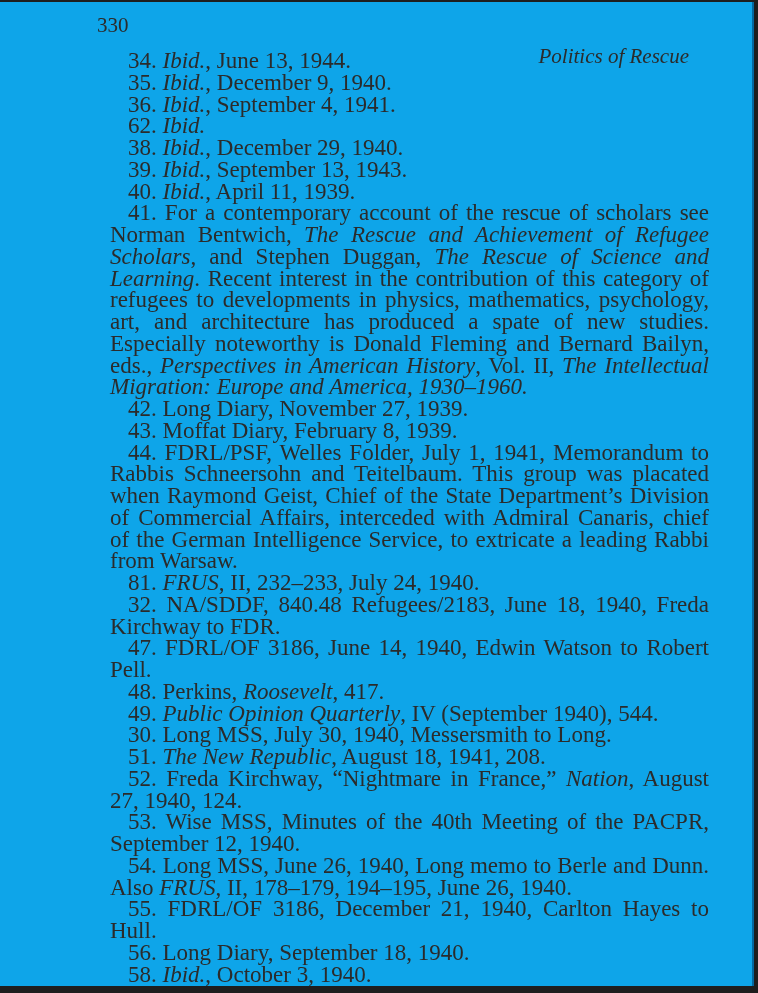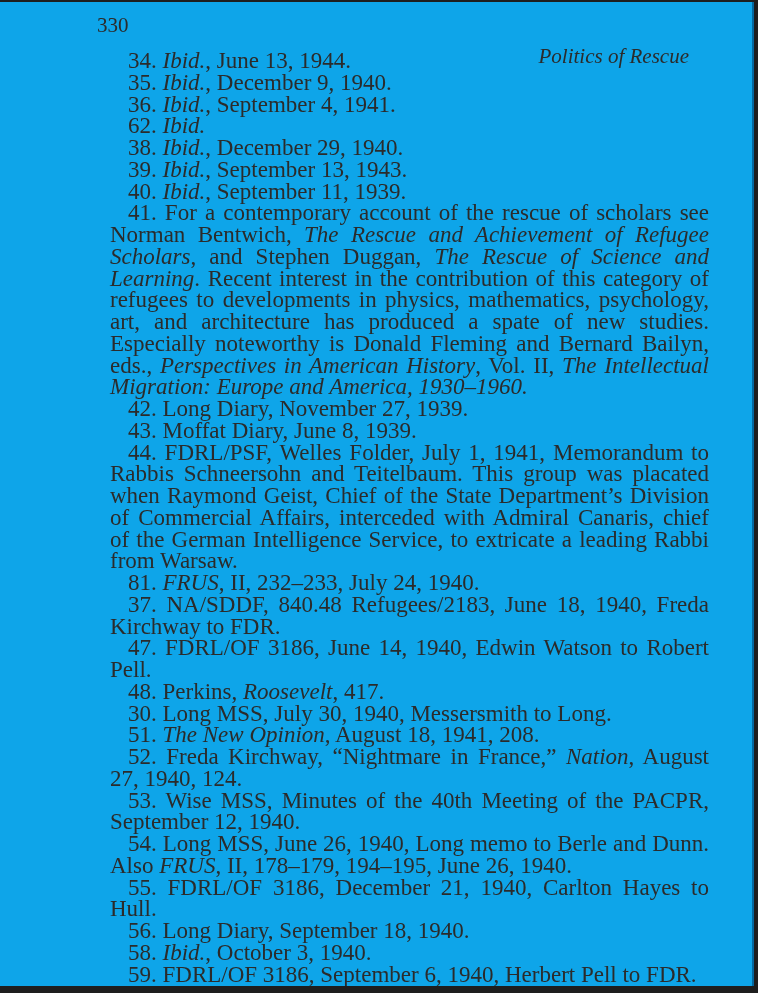--- a/index.html
+++ b/index.html
@@ -44,31 +44,32 @@
     <span class="page-number">330</span>
     <span class="running-title">Politics of Rescue</span>
   </div>
   <div class="notes" id="notes">
       <p class="note"><span>34. </span><i>Ibid.</i><span>, June 13, 1944.</span></p>
       <p class="note"><span>35. </span><i>Ibid.</i><span>, December 9, 1940.</span></p>
       <p class="note"><span>36. </span><i>Ibid.</i><span>, September 4, 1941.</span></p>
       <p class="note"><span>62. </span><i>Ibid.</i></p>
       <p class="note"><span>38. </span><i>Ibid.</i><span>, December 29, 1940.</span></p>
       <p class="note"><span>39. </span><i>Ibid.</i><span>, September 13, 1943.</span></p>
-      <p class="note"><span>40. </span><i>Ibid.</i><span>, September 11, 1939.</span></p>
+      <p class="note"><span>40. </span><i>Ibid.</i><span>, April 11, 1939.</span></p>
       <p class="note"><span>41. </span><span>For a contemporary account of the rescue of scholars see Norman Bentwich, </span><i>The Rescue and Achievement of Refugee Scholars</i><span>, and Stephen Duggan, </span><i>The Rescue of Science and Learning</i><span>. Recent interest in the con­tribution of this category of refugees to developments in physics, mathe­matics, psychology, art, and architecture has produced a spate of new studies. Especially noteworthy is Donald Fleming and Bernard Bailyn, eds., </span><i>Perspectives in American History</i><span>, Vol. II, </span><i>The Intellectual Migration: Europe and America, 1930–1960.</i></p>
       <p class="note"><span>42. </span><span>Long Diary, November 27, 1939.</span></p>
-      <p class="note"><span>43. </span><span>Moffat Diary, June 8, 1939.</span></p>
+      <p class="note"><span>43. </span><span>Moffat Diary, February 8, 1939.</span></p>
       <p class="note"><span>44. </span><span>FDRL/PSF, Welles Folder, July 1, 1941, Memorandum to Rabbis Schneersohn and Teitelbaum. This group was placated when Raymond Geist, Chief of the State Department’s Division of Commercial Affairs, interceded with Admiral Canaris, chief of the German Intelligence Service, to extricate a leading Rabbi from Warsaw.</span></p>
       <p class="note"><span>81. </span><i>FRUS</i><span>, II, 232–233, July 24, 1940.</span></p>
-      <p class="note"><span>37. </span><span>NA/SDDF, 840.48 Refugees/2183, June 18, 1940, Freda Kirchway to FDR.</span></p>
+      <p class="note"><span>32. </span><span>NA/SDDF, 840.48 Refugees/2183, June 18, 1940, Freda Kirchway to FDR.</span></p>
       <p class="note"><span>47. </span><span>FDRL/OF 3186, June 14, 1940, Edwin Watson to Robert Pell.</span></p>
       <p class="note"><span>48. </span><span>Perkins, </span><i>Roosevelt</i><span>, 417.</span></p>
+      <p class="note"><span>49. </span><i>Public Opinion Quarterly</i><span>, IV (September 1940), 544.</span></p>
       <p class="note"><span>30. </span><span>Long MSS, July 30, 1940, Messersmith to Long.</span></p>
-      <p class="note"><span>51. </span><i>The New Opinion</i><span>, August 18, 1941, 208.</span></p>
+      <p class="note"><span>51. </span><i>The New Republic</i><span>, August 18, 1941, 208.</span></p>
       <p class="note"><span>52. </span><span>Freda Kirchway, “Nightmare in France,” </span><i>Nation</i><span>, August 27, 1940, 124.</span></p>
       <p class="note"><span>53. </span><span>Wise MSS, Minutes of the 40th Meeting of the PACPR, September 12, 1940.</span></p>
       <p class="note"><span>54. </span><span>Long MSS, June 26, 1940, Long memo to Berle and Dunn. Also </span><i>FRUS</i><span>, II, 178–179, 194–195, June 26, 1940.</span></p>
       <p class="note"><span>55. </span><span>FDRL/OF 3186, December 21, 1940, Carlton Hayes to Hull.</span></p>
       <p class="note"><span>56. </span><span>Long Diary, September 18, 1940.</span></p>
       <p class="note"><span>58. </span><i>Ibid.</i><span>, October 3, 1940.</span></p>
       <p class="note"><span>59. </span><span>FDRL/OF 3186, September 6, 1940, Herbert Pell to FDR.</span></p>
     </div>
 </div>
 <div class="bottom-bar"></div>

